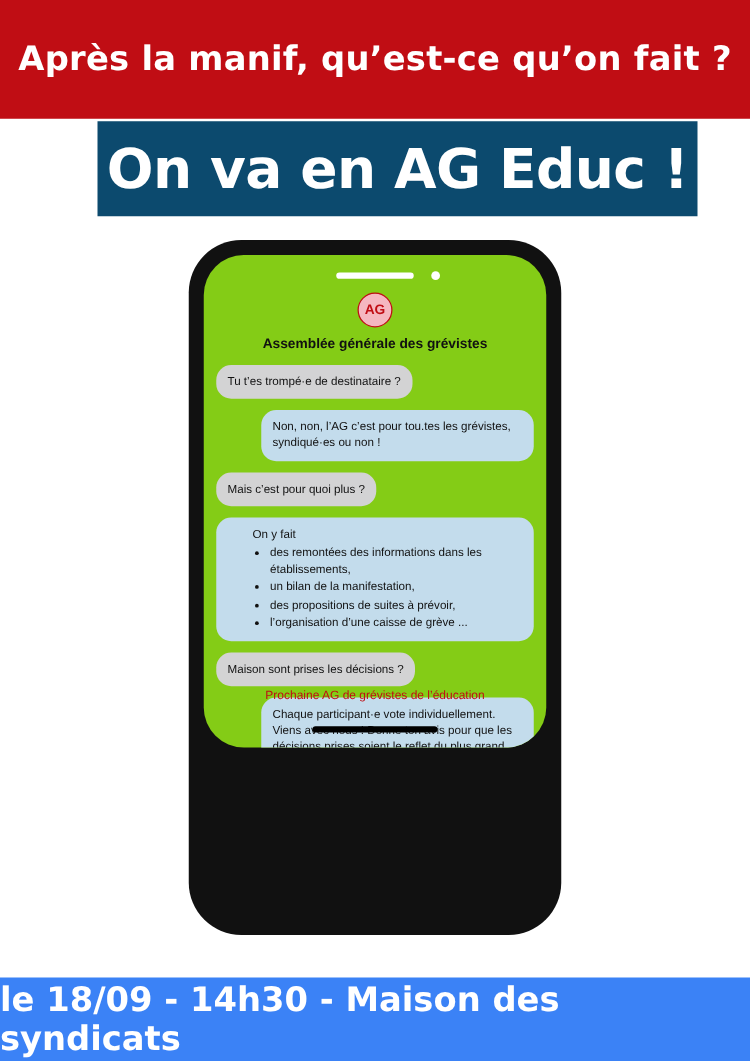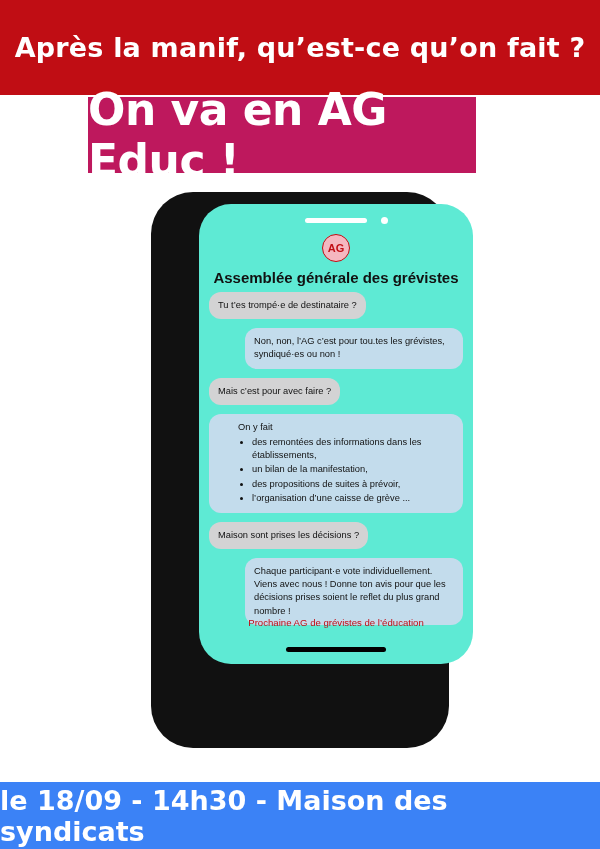--- a/index.html
+++ b/index.html
@@ -32,24 +32,24 @@
     font-weight: bold;
     letter-spacing: 0.2px;
     text-align: center;
     font-family: "DejaVu Sans", sans-serif;
   }
 
   
   .headline-box {
     position: absolute;
     top: 97px;
-    left: 88px;
-    width: 388px;
+    left: 78px;
+    width: 480px;
     height: 76px;
-    background: #be185d;
+    background: #0c4a6e;
     display: flex;
     align-items: center;
     justify-content: center;
   }
   .headline-text {
     color: #ffffff;
     font-size: 44px;
     font-weight: bold;
     letter-spacing: -0.5px;
     font-family: "DejaVu Sans", sans-serif;
@@ -63,25 +63,24 @@
     width: 298px;
     height: 556px;
     background: #111111;
     border-radius: 42px;
   }
   .phone-screen {
     position: absolute;
     top: 12px;
     left: 12px;
     width: 274px;
-    height: 460px;
-    background: #5eead4;
+    height: 394px;
+    background: #84cc16;
     border-radius: 32px;
     overflow: hidden;
-    margin-left: 36px;
   }
   .notch-speaker {
     position: absolute;
     top: 14px;
     left: 50%;
     transform: translateX(-50%);
     width: 62px;
     height: 5px;
     border-radius: 3px;
     background: #ffffff;
@@ -128,21 +127,21 @@
     box-sizing: border-box;
   }
   .avatar-text {
     color: #c00d14;
     font-size: 11px;
     font-weight: bold;
     line-height: 1;
   }
   .chat-title {
     margin-top: 7px;
-    font-size: 15px;
+    font-size: 11px;
     font-weight: bold;
     color: #111111;
   }
 
   
   .messages {
     position: absolute;
     top: 88px;
     left: 0;
     width: 274px;
@@ -234,21 +233,21 @@
 
       <div class="msg-row left">
         <div class="bubble grey">Tu t’es trompé·e de destinataire ?</div>
       </div>
 
       <div class="msg-row right">
         <div class="bubble blue">Non, non, l’AG c’est pour tou.tes les grévistes, syndiqué·es ou non !</div>
       </div>
 
       <div class="msg-row left">
-        <div class="bubble grey">Mais c’est pour avec faire ?</div>
+        <div class="bubble grey">Mais c’est pour quoi plus ?</div>
       </div>
 
       <div class="msg-row right">
         <div class="bubble blue wide">
           <p class="lead">On y fait</p>
           <ul>
             <li>des remontées des informations dans les établissements,</li>
             <li>un bilan de la manifestation,</li>
             <li>des propositions de suites à prévoir,</li>
             <li>l’organisation d’une caisse de grève ...</li>

